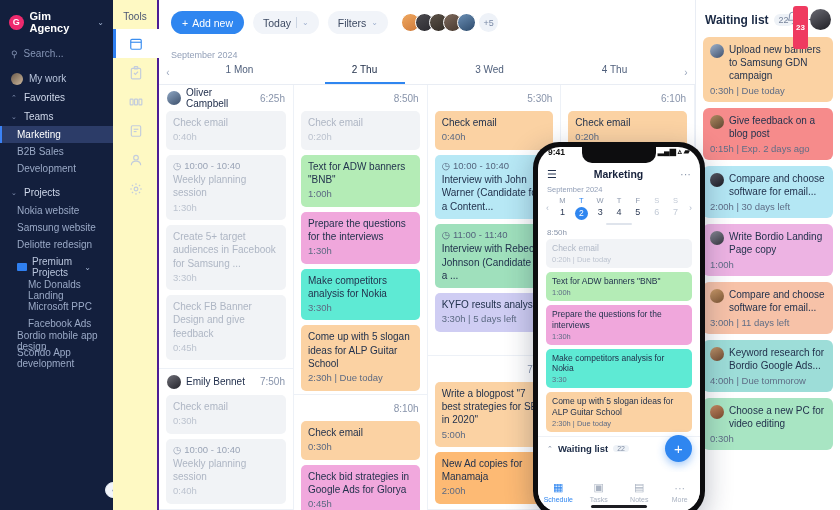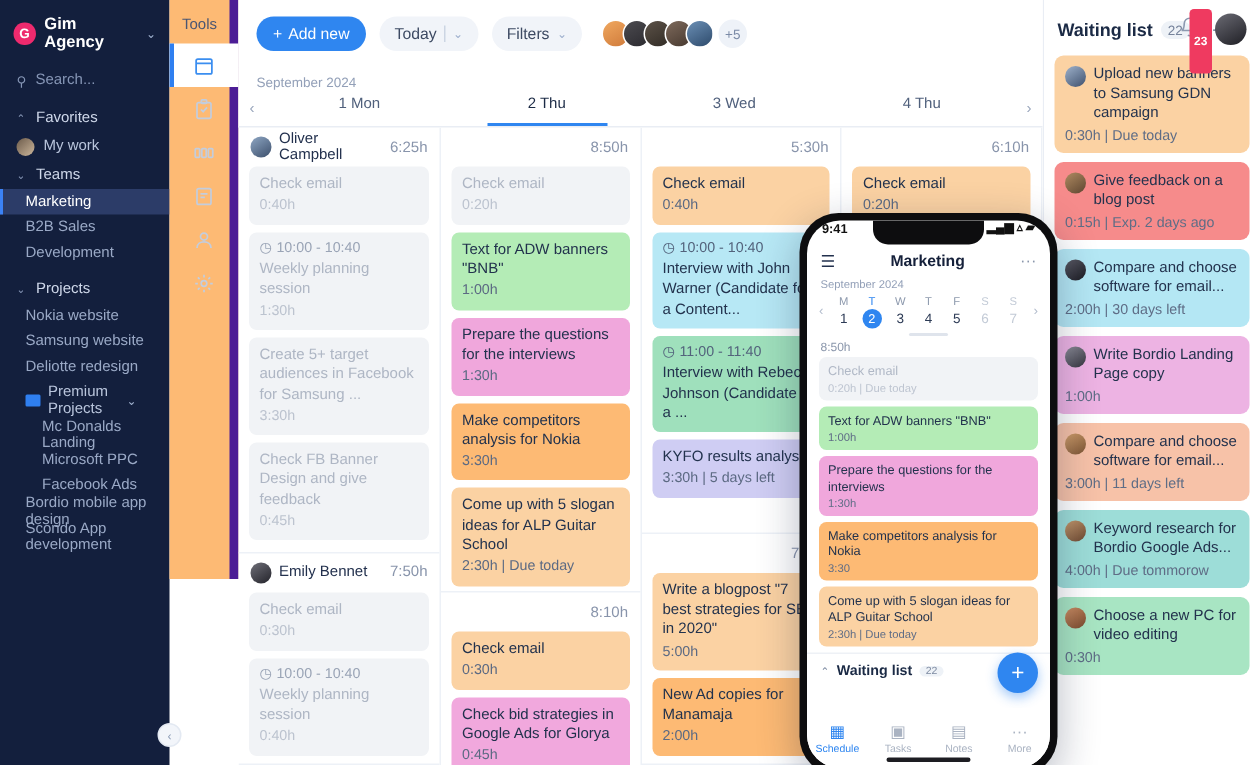--- a/index.html
+++ b/index.html
@@ -49,22 +49,22 @@
 
   .collapse-btn {
     position:absolute; left:113px; bottom:12px; transform:translateX(-50%);
     width:16px;height:16px;border-radius:50%;background:#f2f5fa;
     display:flex;align-items:center;justify-content:center;
     color:#8a9ab5; font-size:8px; border:1px solid #e3e9f2;
   }
 
   
   .rail {
-    width:46px; flex:0 0 46px; background:#fdba74; height:386px;
-    border-right:6px solid #4c1d95; position:relative;
+    width:46px; flex:0 0 46px; background:#fef9c3; height:510px;
+    border-right:2px solid #4c1d95; position:relative;
   }
   .rail-title { text-align:center; font-size:10px; color:#4a5673; padding:11px 0 7px 0; font-weight:500;}
   .rail-ico {
     width:46px;height:29px; display:flex; align-items:center; justify-content:center;
     color:#c3cddd; position:relative;
   }
   .rail-ico.active { background:#ffffff; color:#3b8ef0; }
   .rail-ico.active:before {
     content:""; position:absolute; left:0; top:0; bottom:0; width:3px; background:#2f7ff0;
   }
@@ -124,21 +124,21 @@
   .uav-emily { background:linear-gradient(145deg,#6f6f78,#23232a); }
 
   .cardwrap { padding:0 7px; }
   .card { border-radius:5px; padding:5px 7px 6px 7px; margin-bottom:5px; font-size:10px; line-height:1.32;}
   .card .t { color:#24324e; }
   .card .m { color:#6d7b95; font-size:9.5px; margin-top:2px;}
   .card.ghost { background:#f1f3f6; }
   .card.ghost .t { color:#aeb6c4; }
   .card.ghost .m { color:#bcc3cf; }
   .card .time { display:flex; align-items:center; gap:3px; color:#9aa4b6; font-size:9.5px; margin-bottom:1px;}
-  .c-green{background:#b4ecb6;} .c-pink{background:#f0a7dc;} .c-teal{background:#fdba74;}
+  .c-green{background:#b4ecb6;} .c-pink{background:#f0a7dc;} .c-teal{background:#5eead4;}
   .c-orange{background:#fbd2a3;} .c-blue{background:#b7e8f5;} .c-mint{background:#9fe0bc;}
   .c-purple{background:#cfcdf3;} .c-pink2{background:#f1a8dd;} .c-lav{background:#fdba74;}
   .c-green .t,.c-pink .t,.c-teal .t,.c-orange .t,.c-blue .t,.c-mint .t,.c-purple .t,.c-lav .t,.c-pink2 .t{color:#22324d;}
   .c-green .m,.c-pink .m,.c-teal .m,.c-orange .m,.c-blue .m,.c-mint .m,.c-purple .m,.c-lav .m,.c-pink2 .m{color:#5c6a83;}
   .c-blue .time,.c-mint .time{color:#53637c;}
 
   
   .waiting {
     width:145px; flex:0 0 145px; height:510px; background:#fff;
     border-left:1px solid #e9edf4; display:flex; flex-direction:column;
@@ -224,28 +224,28 @@
       <div class="brand-logo">G</div>
       <div class="brand-name">Gim Agency</div>
       <div class="chev">⌄</div>
     </div>
 
     <div class="search-row">
       <span class="ico">⚲</span>
       <span class="search-ph">Search...</span>
     </div>
 
+    <div class="sb-row">
+      <span class="sb-avatar"></span>
+      <span>My work</span>
+    </div>
+
     <div class="sb-row sec">
       <span class="caret">⌃</span>
       <span>Favorites</span>
-    </div>
-
-    <div class="sb-row">
-      <span class="sb-avatar"></span>
-      <span>My work</span>
     </div>
 
     <div class="sb-row sec">
       <span class="caret">⌄</span>
       <span>Teams</span>
     </div>
     <div class="sb-item active">
         <span>Marketing</span>
       </div>
     <div class="sb-item">

